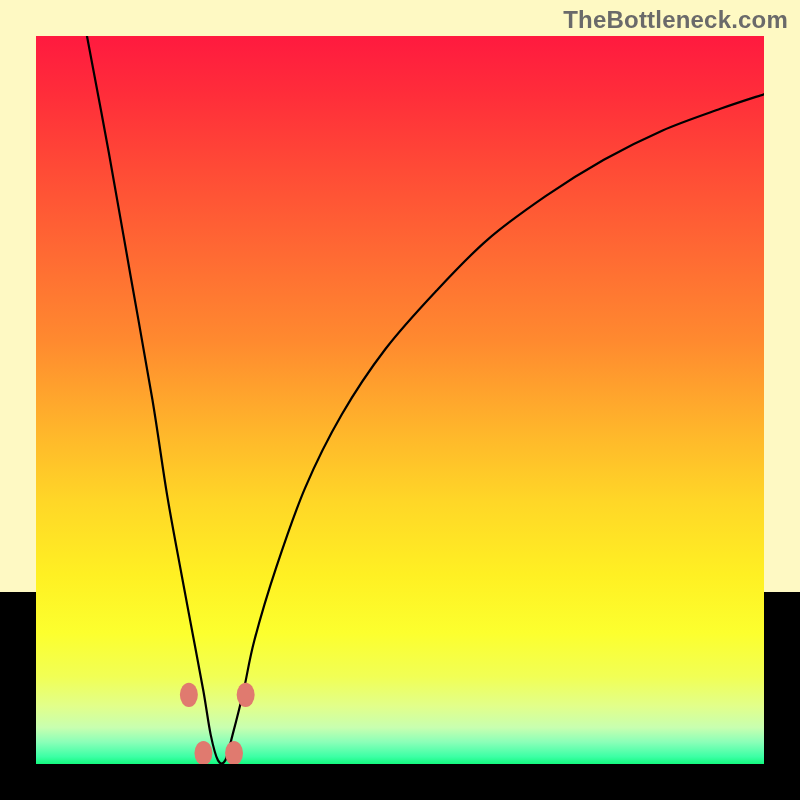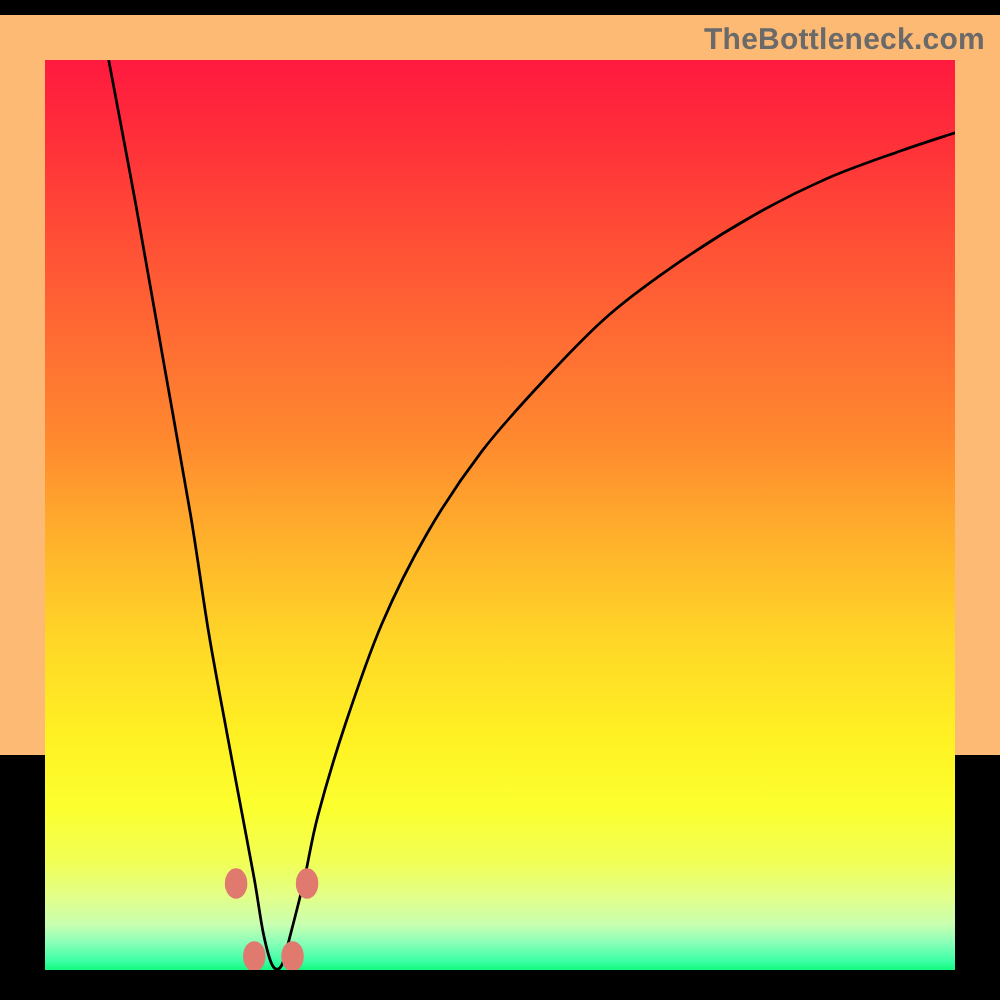--- a/index.html
+++ b/index.html
@@ -5,25 +5,25 @@
   html, body {
     margin: 0;
     padding: 0;
     width: 800px;
     height: 800px;
     background: #000000;
     overflow: hidden;
   }
   .frame {
     position: absolute;
-    top: 12px;
+    top: 0;
     left: 0;
     width: 800px;
     height: 592px;
-    background: #fdba74;
+    background: #fef9c3;
   }
   .plot {
     position: absolute;
     top: 36px;
     left: 36px;
     width: 728px;
     height: 728px;
     background: linear-gradient(to bottom,
       #ff1a3f 0%,
       #ff2d3a 8%,

